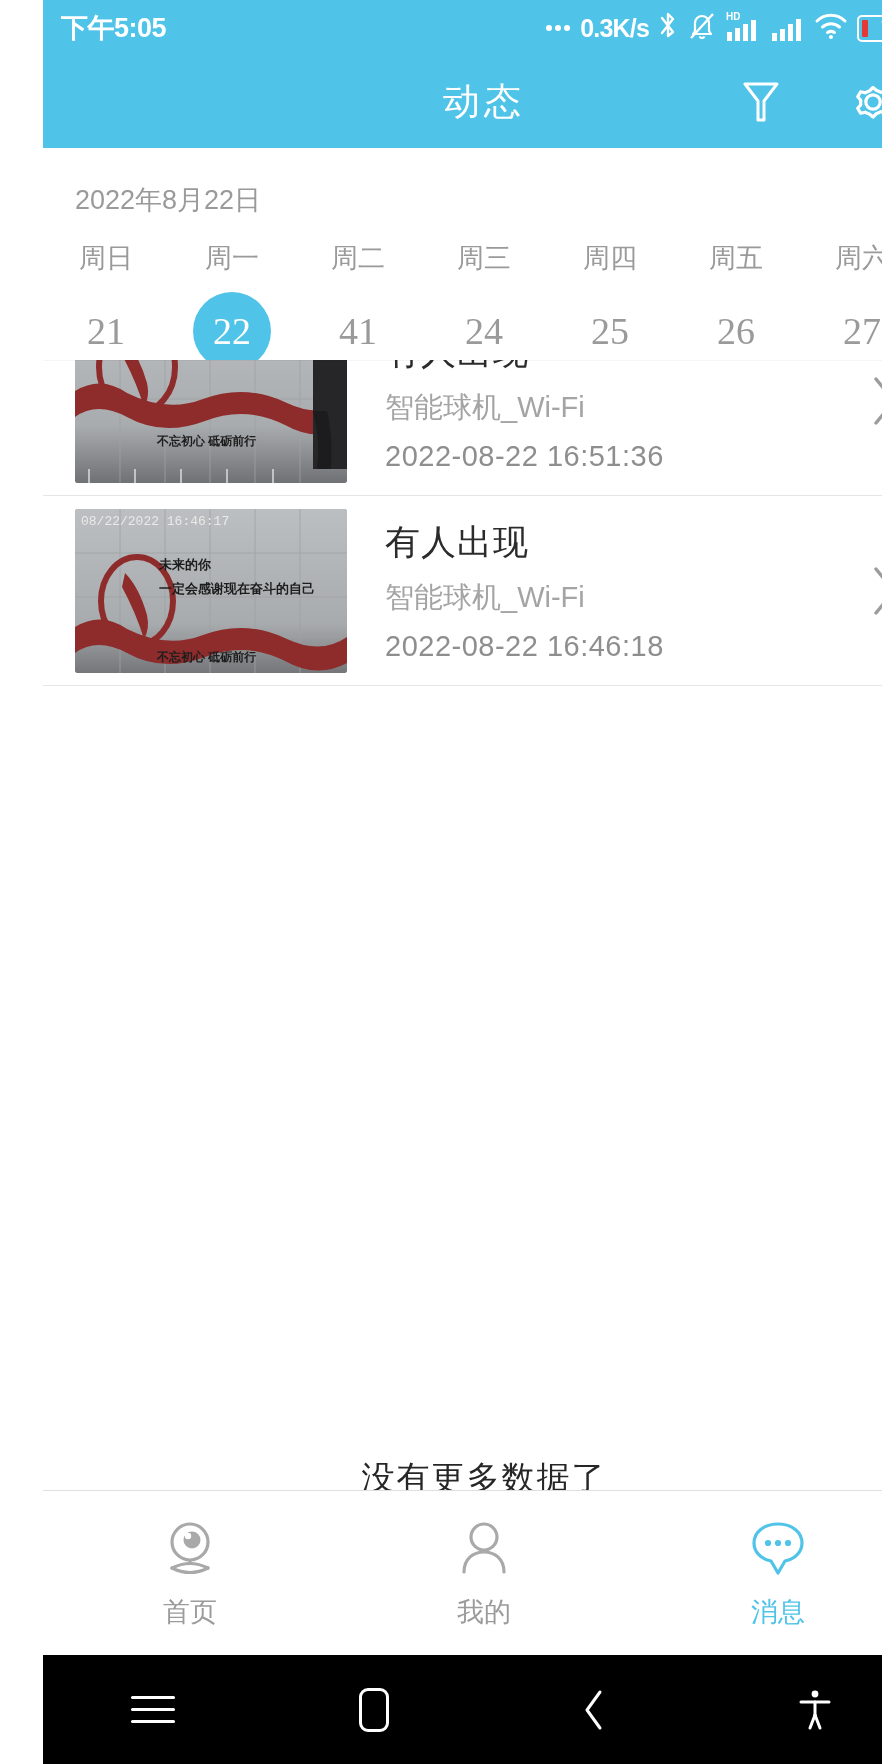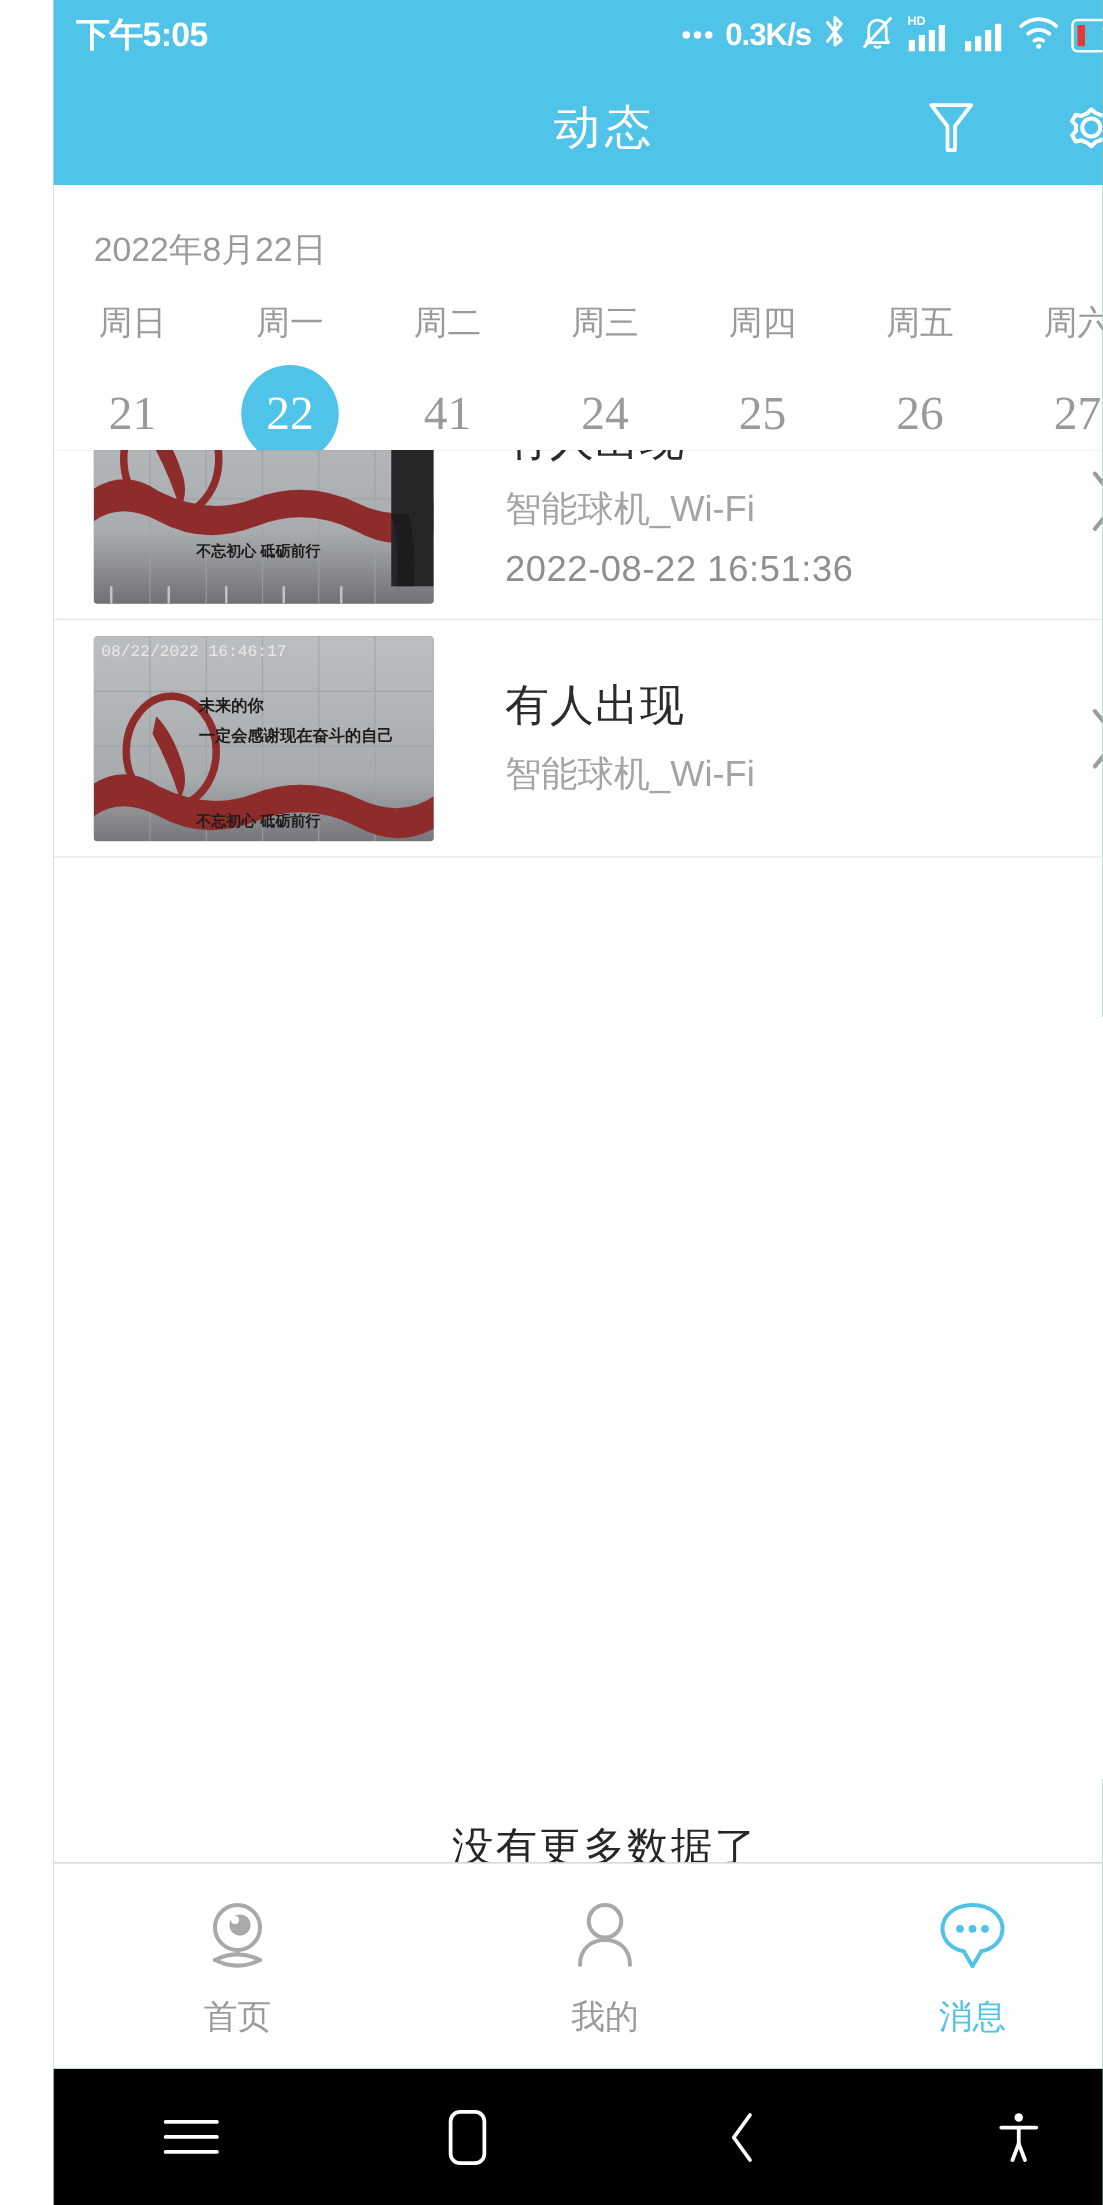--- a/index.html
+++ b/index.html
@@ -66,21 +66,21 @@
     position:relative; display:flex; align-items:center;
     height:190px; padding:0 0 0 32px;
     border-bottom:1px solid #e6e6e6;
   }
   .row:first-child{ border-top:1px solid #e6e6e6; }
   .thumb{
     width:272px; height:164px; flex:none; border-radius:3px; overflow:hidden;
     position:relative; background:#8c8f91;
   }
   .thumb svg{ display:block; width:100%; height:100%; }
-  .row-body{ flex:1; padding-left:57px; display:flex; flex-direction:column; justify-content:center; gap:12px; }
+  .row-body{ flex:1; padding-left:38px; display:flex; flex-direction:column; justify-content:center; gap:12px; }
   .row-title{ font-size:35px; color:#2b2b2b; letter-spacing:1px; }
   .row-sub{ font-size:29px; color:#a4a4a4; }
   .row-time{ font-size:29px; color:#8e8e8e; letter-spacing:0.5px; }
   .chev{ width:80px; flex:none; display:flex; align-items:center; justify-content:center; }
 
   .nomore{
     text-align:center; font-size:33px; color:#262626; letter-spacing:2px;
     padding-top:770px;
   }
 
@@ -306,20 +306,21 @@
           <path d="M50 64 q14 14 22 42 q3 14 -3 24 q-8 -26 -22 -52 Z" fill="#8e2b2b"></path>
           <path d="M0 118 q26 -16 52 2 q40 20 76 6 q42 -16 84 4 q34 16 60 -2 l0 26 q-30 16 -62 -2 q-40 -20 -80 -4 q-42 16 -78 -4 q-30 -16 -52 0 Z" fill="#8e2b2b"></path>
           <text x="84" y="60" font-size="13" fill="#1d1d1d" font-family="Liberation Sans, sans-serif" font-weight="700">未来的你</text>
           <text x="84" y="84" font-size="13" fill="#1d1d1d" font-family="Liberation Sans, sans-serif" font-weight="700">一定会感谢现在奋斗的自己</text>
           <text x="82" y="152" font-size="12" fill="#1d1d1d" font-family="Liberation Sans, sans-serif" font-weight="700">不忘初心  砥砺前行</text>
         </svg>
       </div>
       <div class="row-body">
         <div class="row-title">有人出现</div>
         <div class="row-sub">智能球机_Wi-Fi</div>
+        <div class="row-time">2022-08-22 16:46:18</div>
       </div>
       <div class="chev">
         <svg width="34" height="56" viewBox="0 0 34 56">
             <path d="M8 6 L26 28 L8 50" fill="none" stroke="#9c9c9c" stroke-width="3.4" stroke-linecap="round" stroke-linejoin="round"></path>
           </svg>
       </div>
     </div>
 
     <div class="nomore">没有更多数据了</div>
   </div>

